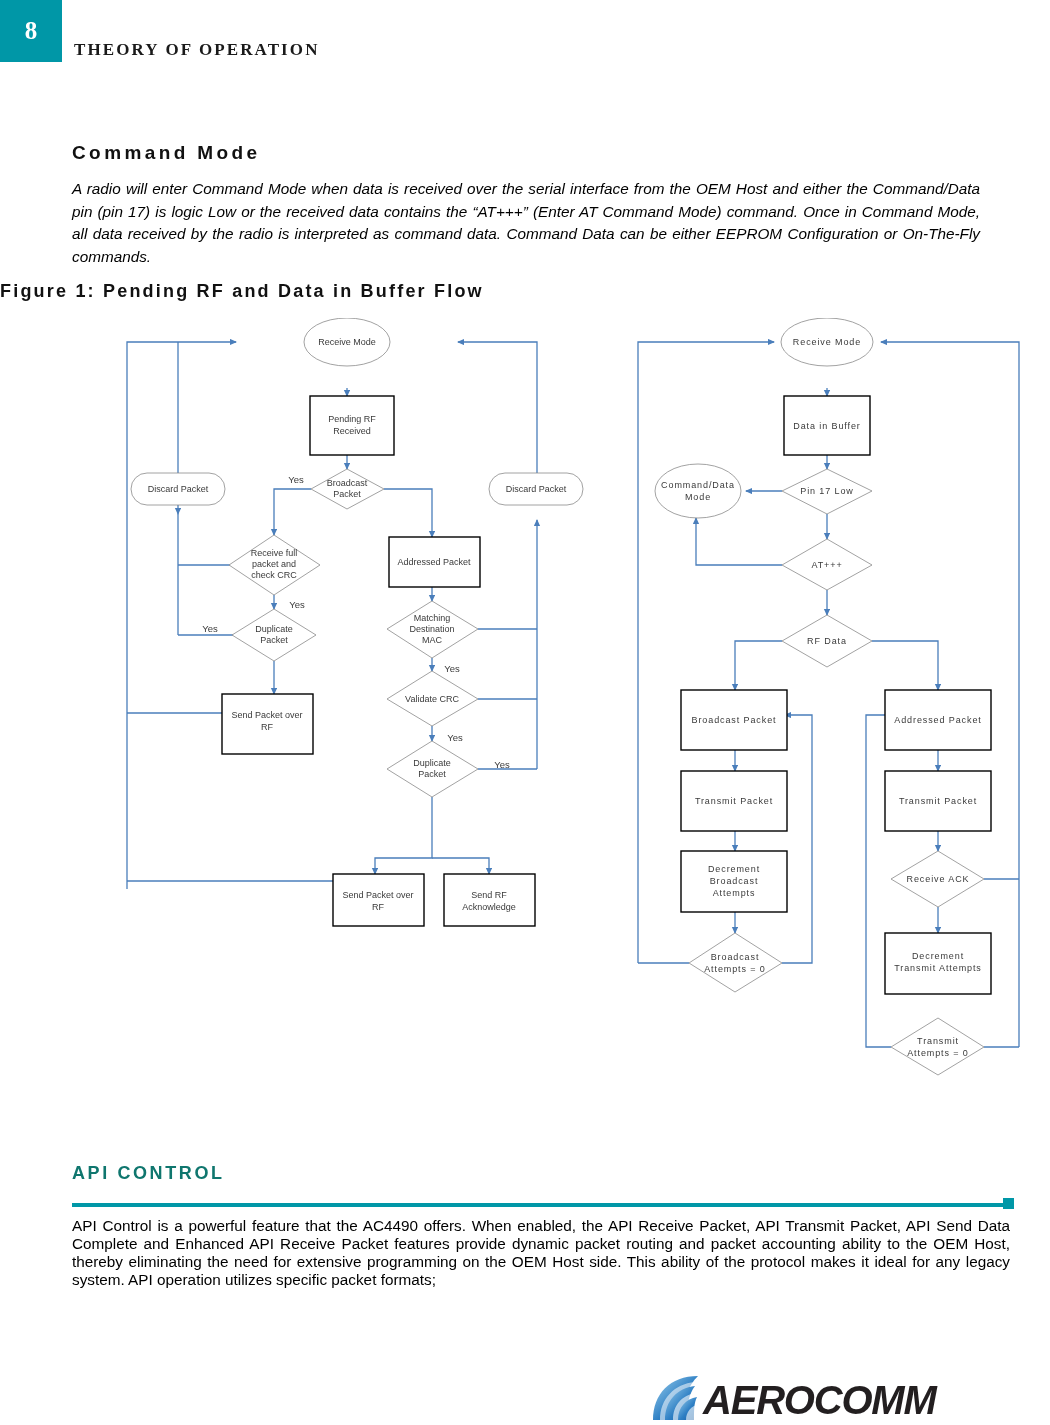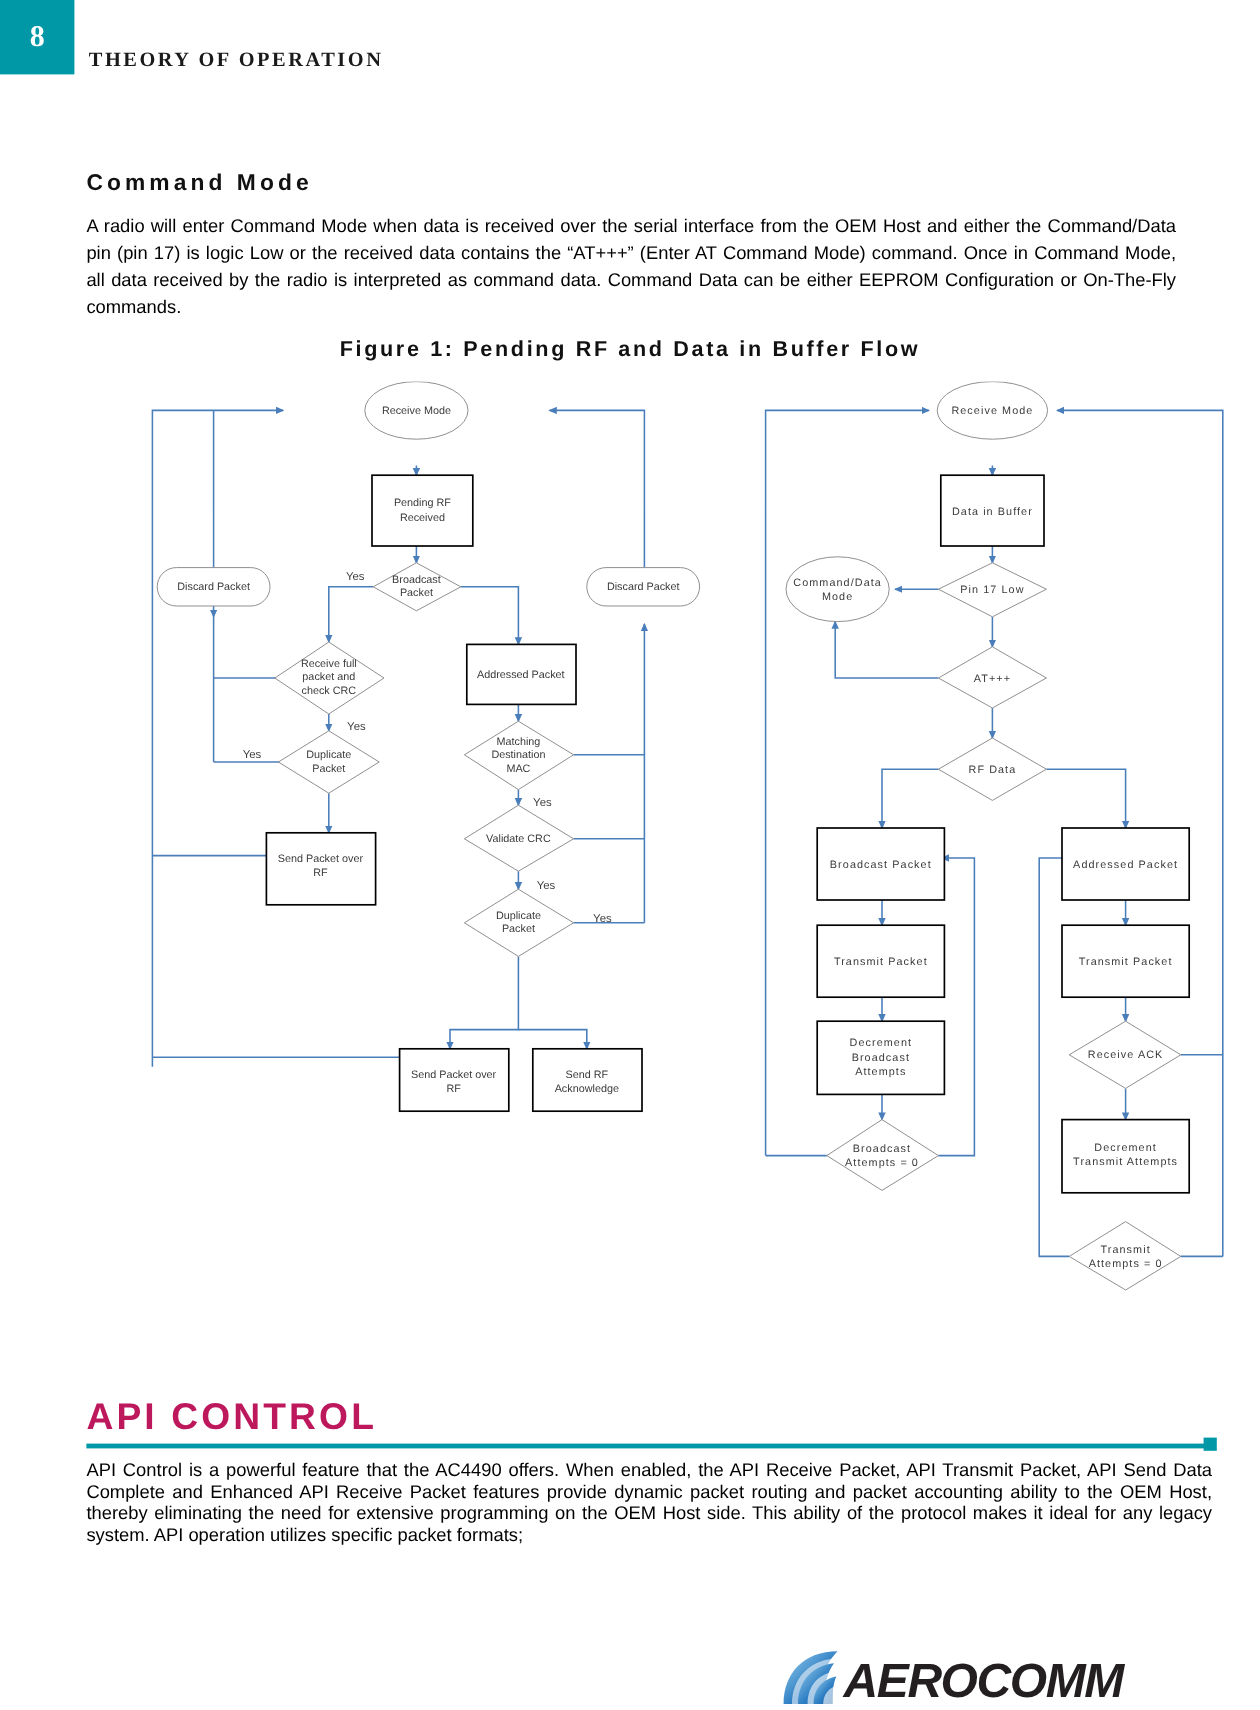--- a/index.html
+++ b/index.html
@@ -13,41 +13,41 @@
   #chapter-number{color:#fff;font-family:"Liberation Serif",serif;
       font-weight:700;font-size:25px;letter-spacing:0px;}
   #chapter-title{position:absolute;left:74px;top:16px;
       font-family:"Liberation Serif",serif;font-weight:700;font-size:17px;
       letter-spacing:2.1px;color:#1a1a1a;margin-top:24px;}
 
   
   #section-heading{position:absolute;left:72px;top:142px;
       font-size:19px;font-weight:700;letter-spacing:3.4px;color:#111;}
   #intro-paragraph{position:absolute;left:72px;top:178px;width:908px;
-      font-size:15.3px;line-height:22.6px;text-align:justify;color:#000;}
+      font-size:15.3px;line-height:22.6px;text-align:justify;color:#000;font-style:italic;}
 
   #figure-caption{position:absolute;left:0;top:281px;width:1050px;
-      text-align:center;font-size:18px;font-weight:700;letter-spacing:2.2px;color:#111;}
+      font-size:18px;font-weight:700;letter-spacing:2.2px;color:#111;}
 
   
   #flowchart{position:absolute;left:0;top:318px;width:888px;height:760px;}
   #flowchart svg{display:block;}
 
   .fc-txt{font-family:"Liberation Sans",sans-serif;font-size:9px;fill:#3a3a3a;}
   .fc-txt-sp{font-family:"Liberation Sans",sans-serif;font-size:9px;fill:#3a3a3a;letter-spacing:0.9px;}
   .fc-yes{font-family:"Liberation Sans",sans-serif;font-size:9.5px;fill:#3a3a3a;}
   .fc-box{fill:#ffffff;stroke:#000000;stroke-width:1.4;}
   .fc-dia{fill:#ffffff;stroke:#8a8a8a;stroke-width:0.8;}
   .fc-ell{fill:#ffffff;stroke:#8a8a8a;stroke-width:0.8;}
   .fc-round{fill:#ffffff;stroke:#8a8a8a;stroke-width:0.8;}
   .fc-line{stroke:#4a7ebb;stroke-width:1.3;fill:none;}
 
   
   #api-heading{position:absolute;left:72px;top:1163px;
-      font-size:31px;font-weight:700;letter-spacing:2.6px;color:#be185d;}
+      font-size:18px;font-weight:700;letter-spacing:2.6px;color:#0f766e;}
   #api-rule{position:absolute;left:72px;top:1203px;width:938px;height:4px;
       background:#0097a7;}
   #api-rule-cap{position:absolute;left:1003px;top:1198px;width:11px;height:11px;
       background:#0097a7;}
   #api-paragraph{position:absolute;left:72px;top:1217px;width:938px;
       font-size:15.3px;line-height:18px;text-align:justify;color:#000;}
 
   
   #footer-logo{position:absolute;left:648px;top:1372px;width:330px;height:50px;}
   #footer-logo svg{display:block;}

